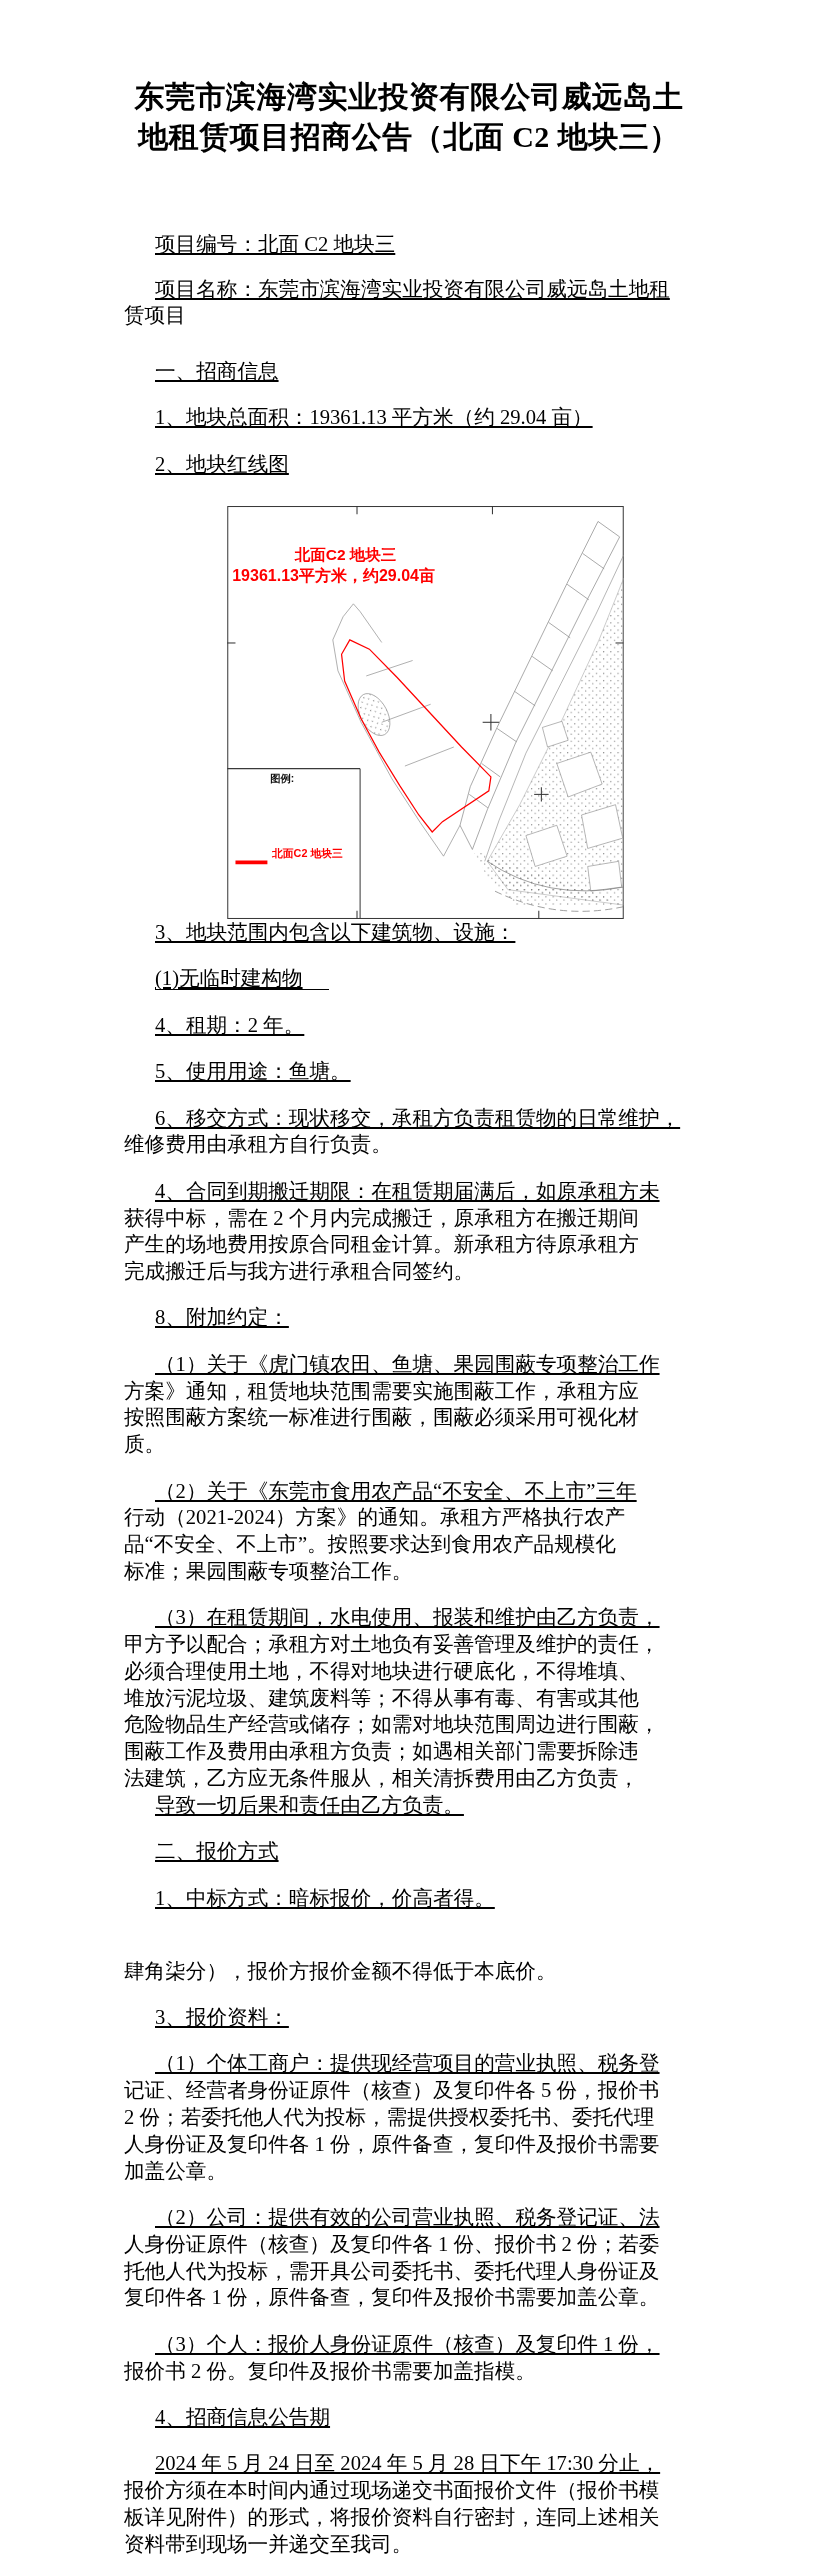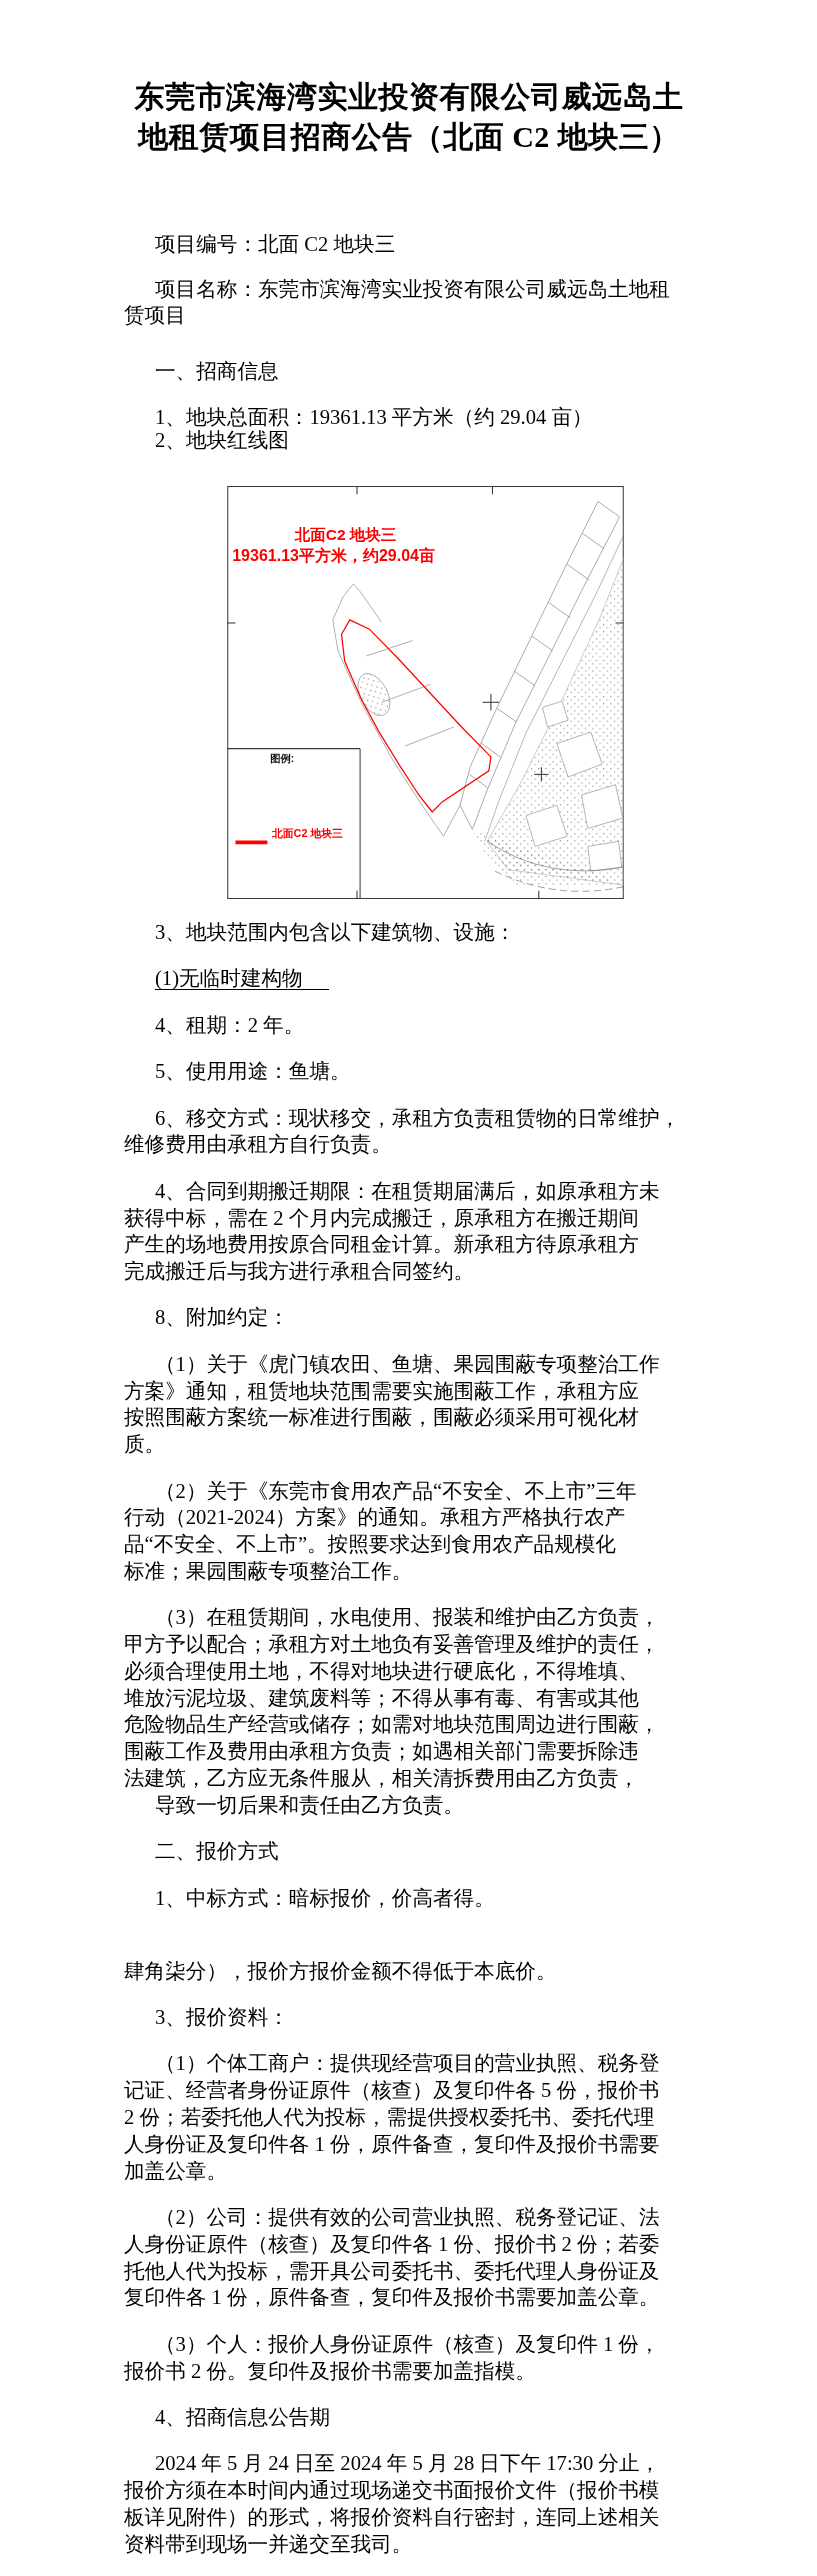--- a/index.html
+++ b/index.html
@@ -1,26 +1,26 @@
 <!DOCTYPE html>
 <html style="font-size:8.2px"><head>
 <meta charset="utf-8">
 <style>
   html,body{margin:0;padding:0;background:#fff;}
   #page{position:relative;width:818px;height:3615px;background:#ffffff;overflow:hidden;
         font-family:"Liberation Serif","DejaVu Serif",serif;color:#000;}
   .title{position:absolute;left:0;width:100%;text-align:center;font-weight:bold;
          font-size:30px;line-height:40px;letter-spacing:0.5px;white-space:nowrap;}
   .ln{position:absolute;left:124px;font-size:20.6px;line-height:27px;white-space:nowrap;}
-  .indent{left:155px;}
+  .indent{left:155px;text-decoration:underline;}
   .flush{left:124px;}
   .u{border-bottom:1px solid #000;}
   .upad{padding-right:26px;}
   
-  #map{position:absolute;left:227px;top:486px;width:397px;height:413px;background:#fff;border-radius:12px;}
+  #map{position:absolute;left:227px;top:506px;width:397px;height:413px;background:#fff;border-radius:12px;}
   #map svg{position:absolute;left:0;top:0;}
   .map-label{position:absolute;font-family:"Liberation Sans","DejaVu Sans",sans-serif;
              font-weight:bold;white-space:nowrap;}
   .map-title1{top:39px;left:31px;width:175px;text-align:center;font-size:15.5px;}
   .map-title2{top:60px;left:5.2px;width:227px;text-align:left;font-size:16px;}
   .legend-title{top:266px;left:7.2px;font-size:10.3px;color:#111;padding-left:36px;}
   .legend-item{top:341px;left:45px;font-size:10.8px;}
 </style>
 </head>
 <body>
@@ -28,21 +28,21 @@
 <div id="page">
 
   <div class="title" style="top:77px">东莞市滨海湾实业投资有限公司威远岛土</div>
   <div class="title" style="top:117px">地租赁项目招商公告（北面 C2 地块三）</div>
 
   <div class="ln indent" style="top:231px">项目编号：北面 C2 地块三</div>
   <div class="ln indent" style="top:276px">项目名称：东莞市滨海湾实业投资有限公司威远岛土地租</div>
   <div class="ln flush" style="top:302px">赁项目</div>
   <div class="ln indent" style="top:358px">一、招商信息</div>
   <div class="ln indent" style="top:404px">1、地块总面积：19361.13 平方米（约 29.04 亩）</div>
-  <div class="ln indent" style="top:427px">2、地块红线图</div>
+  <div class="ln indent" style="top:451px">2、地块红线图</div>
 
   <div id="map">
     <svg width="397" height="413" viewBox="0 0 770 802">
       <defs>
         <pattern id="dots" width="14" height="14" patternUnits="userSpaceOnUse">
           <circle cx="3" cy="3" r="1.2" fill="#7a7a7a"></circle>
           <circle cx="10" cy="9" r="1.2" fill="#7a7a7a"></circle>
         </pattern>
       </defs>
 

